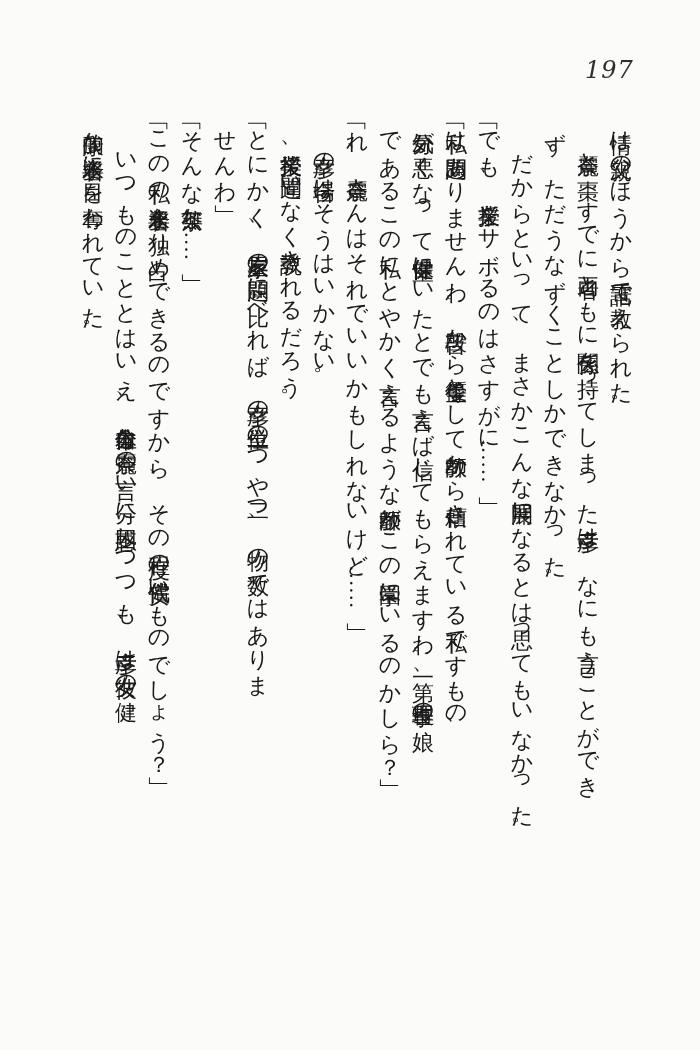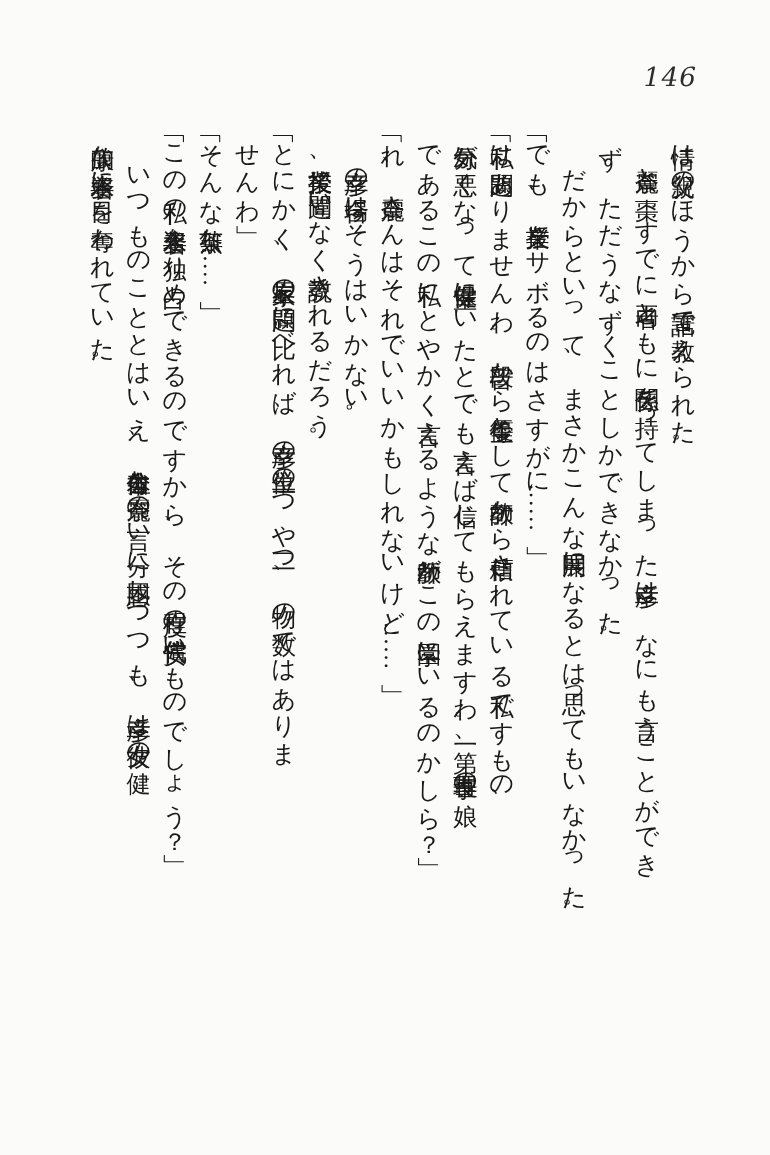--- a/index.html
+++ b/index.html
@@ -43,21 +43,21 @@
     margin: 0;
     padding: 0;
     white-space: nowrap;
   }
 </style>
 </head>
 <body>
 
 <div class="page" style="background: rgb(251, 251, 249); color: rgb(26, 26, 26);">
 
-  <div class="page-number">146</div>
+  <div class="page-number">197</div>
 
   <div class="text-block">
 
   <div class="text-line">情は父親のほうから電話で教えられた。</div>
       <div class="text-line">　麗奈と棗、すでに両者ともに関係を持ってしまった幸彦は、なにも言うことができ</div>
       <div class="text-line">ず、ただうなずくことしかできなかった。</div>
       <div class="text-line">　だからといって、まさかこんな展開になるとは思ってもいなかった。</div>
       <div class="text-line">「でも、授業をサボるのはさすがに……」</div>
       <div class="text-line">「私は問題ありませんわ。普段から優等生として教師から信頼されている私ですもの、</div>
       <div class="text-line">気分が悪くなって保健室にいたとでも言えば信じてもらえますわ。第一、理事長の娘</div>

